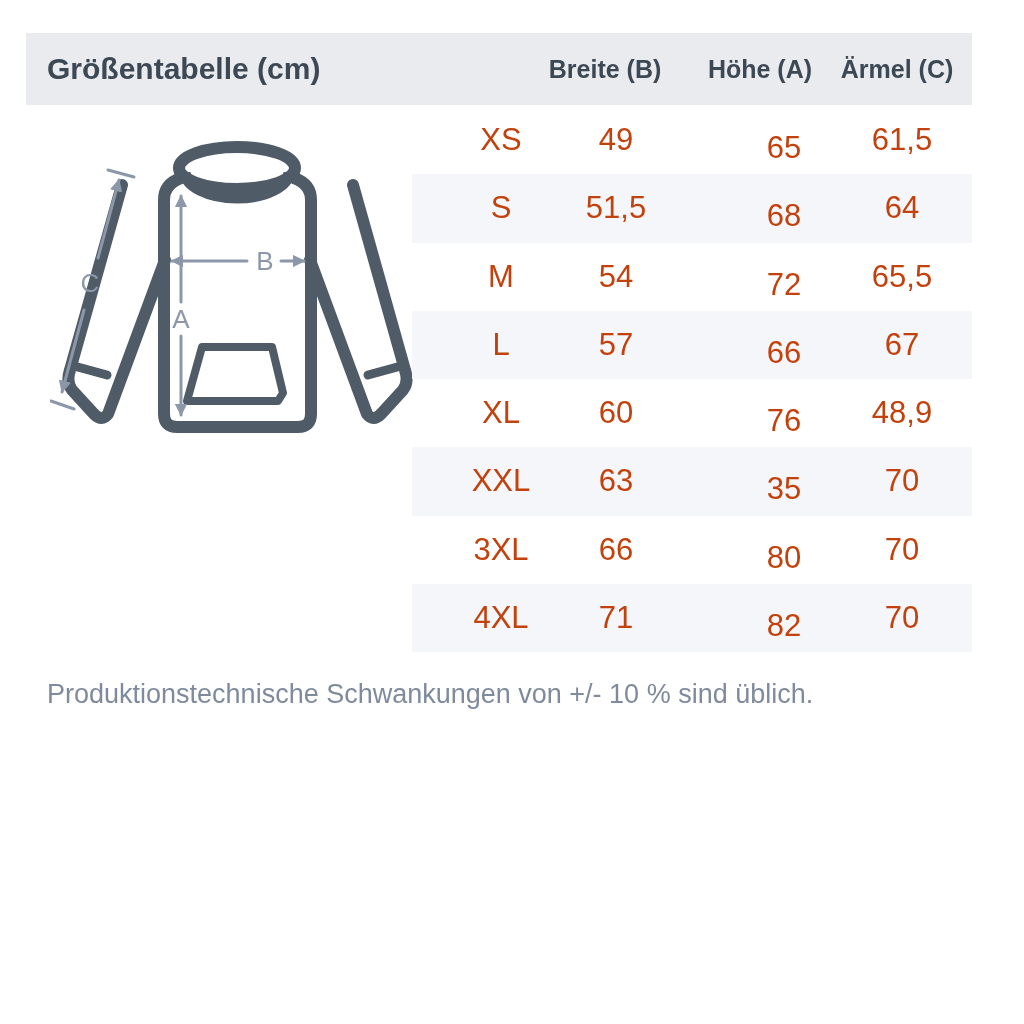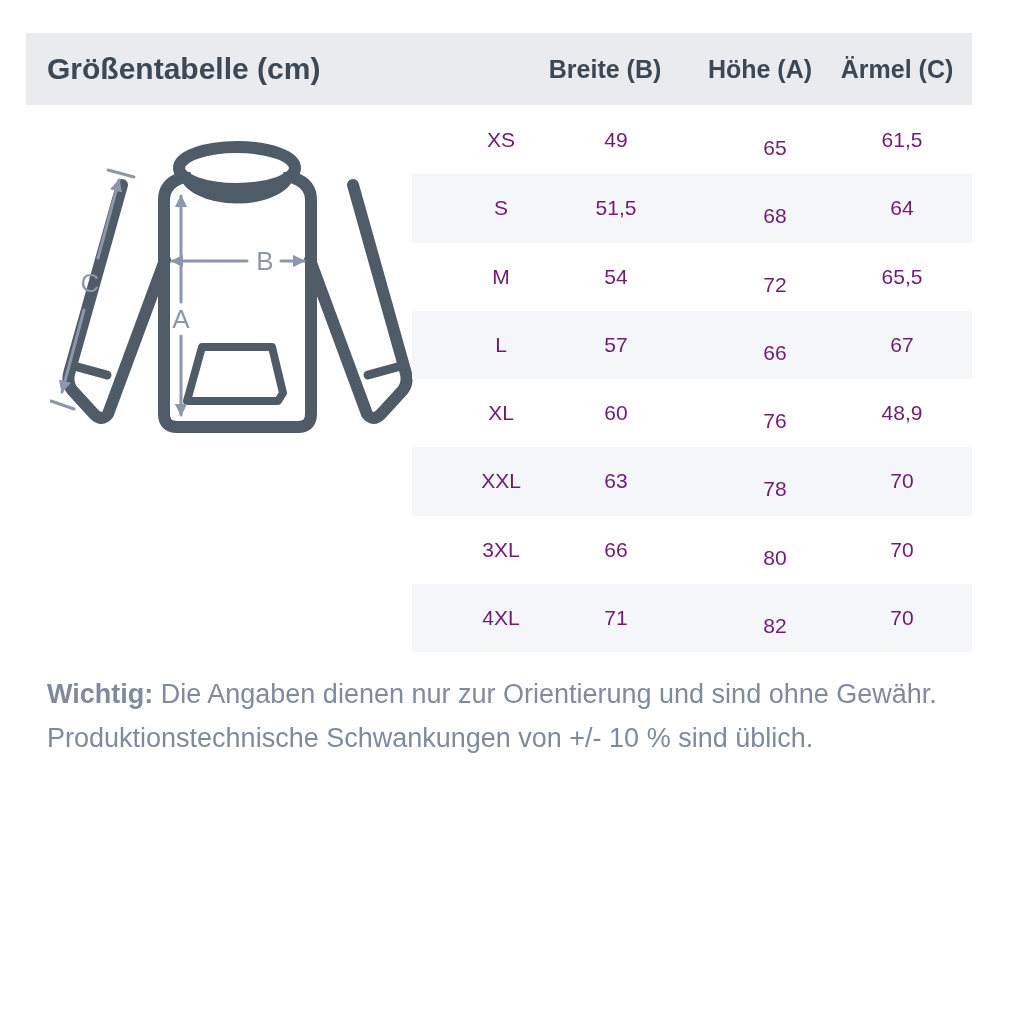--- a/index.html
+++ b/index.html
@@ -22,25 +22,25 @@
   }
   .hc-breite{left:579px;}
   .hc-hoehe{left:734px;}
   .hc-aermel{left:871px;}
   
   .rows{position:absolute;left:412px;top:106px;width:586px;}
   .row{position:relative;width:100%;height:68.25px;}
   .row.striped{background:#f5f6f9;}
   .cell{
     position:absolute;top:0;bottom:0;display:flex;align-items:center;
-    transform:translateX(-50%);font-size:21px;color:#701a75;white-space:nowrap;text-align:right;
+    transform:translateX(-50%);font-size:31px;color:#c2410c;white-space:nowrap;text-align:right;
   }
   .c-size{left:89px;}
   .c-breite{left:204px;}
-  .c-hoehe{left:363px;margin-top:16px;}
+  .c-hoehe{left:372px;margin-top:16px;}
   .c-aermel{left:490px;}
   
   .diagram{position:absolute;left:50px;top:130px;width:370px;height:330px;}
   
   .footer-note{
     position:absolute;left:47px;top:672px;width:920px;
     font-size:27px;line-height:44px;color:#7f8b9c;
   }
   .footer-note strong{font-weight:bold;color:#7f8b9c;}
 </style>
@@ -128,35 +128,34 @@
     </div>
     <div class="row">
       <span class="cell c-size">XL</span>
       <span class="cell c-breite">60</span>
       <span class="cell c-hoehe">76</span>
       <span class="cell c-aermel">48,9</span>
     </div>
     <div class="row striped">
       <span class="cell c-size">XXL</span>
       <span class="cell c-breite">63</span>
-      <span class="cell c-hoehe">78</span>
+      <span class="cell c-hoehe">35</span>
       <span class="cell c-aermel">70</span>
     </div>
     <div class="row">
       <span class="cell c-size">3XL</span>
       <span class="cell c-breite">66</span>
       <span class="cell c-hoehe">80</span>
       <span class="cell c-aermel">70</span>
     </div>
     <div class="row striped">
       <span class="cell c-size">4XL</span>
       <span class="cell c-breite">71</span>
       <span class="cell c-hoehe">82</span>
       <span class="cell c-aermel">70</span>
     </div>
   </div>
 
   <div class="footer-note">
-    <div><strong>Wichtig:</strong><span> Die Angaben dienen nur zur Orientierung und sind ohne Gewähr.</span></div>
     <div>Produktionstechnische Schwankungen von +/- 10 % sind üblich.</div>
   </div>
 
 </div>
 
 </body></html>

